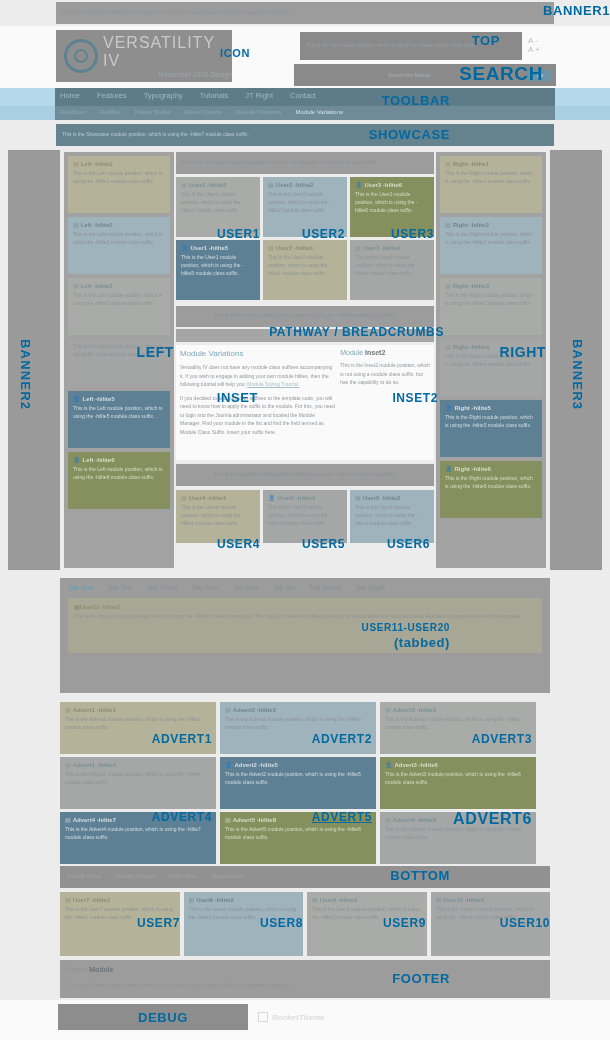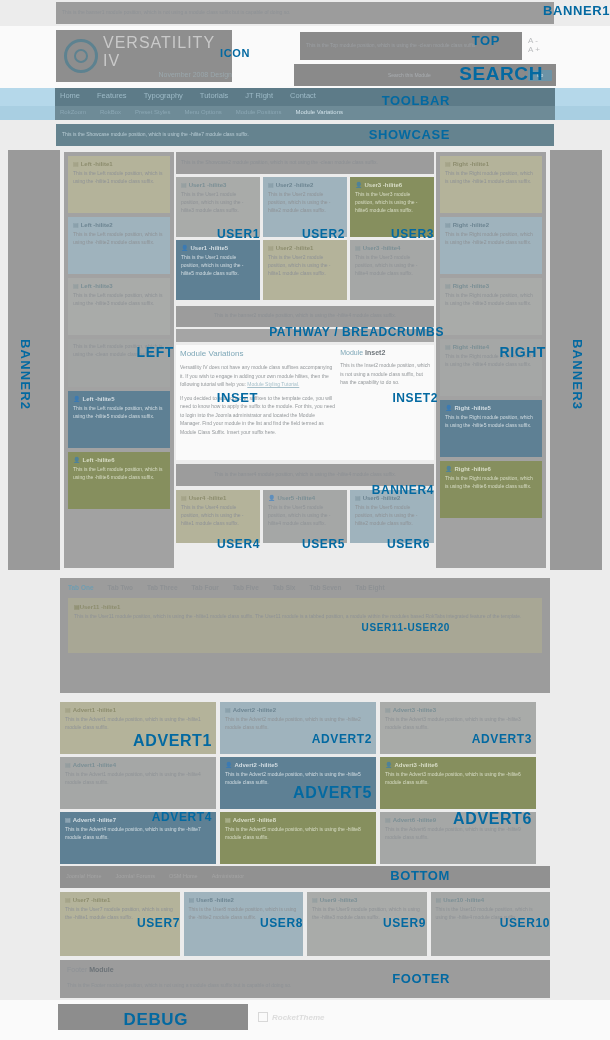--- a/index.html
+++ b/index.html
@@ -479,38 +479,38 @@
 
   <div class="lbl" style="left:178px;top:228px;width:82px;font-size:12px;">USER1</div>
   <div class="lbl" style="left:263px;top:228px;width:82px;font-size:12px;">USER2</div>
   <div class="lbl" style="left:348px;top:228px;width:82px;font-size:12px;padding-left:43px;">USER3</div>
 
   <div class="lbl" style="left:166px;top:326px;width:278px;font-size:12px;">PATHWAY / BREADCRUMBS</div>
 
   <div class="lbl" style="left:180px;top:391px;width:78px;font-size:13px;">INSET</div>
   <div class="lbl" style="left:360px;top:392px;width:78px;font-size:12px;">INSET2</div>
 
-  <div class="lbl" style="left:176px;top:484px;width:258px;font-size:12px;">BANNER4</div>
 
   <div class="lbl" style="left:178px;top:538px;width:82px;font-size:12px;">USER4</div>
   <div class="lbl" style="left:263px;top:538px;width:82px;font-size:12px;">USER5</div>
   <div class="lbl" style="left:348px;top:538px;width:82px;font-size:12px;">USER6</div>
 
   <div class="lbl" style="left:160px;top:623px;width:290px;font-size:10px;">USER11-USER20</div>
-
-  <div class="lbl" style="left:62px;top:733px;width:150px;font-size:16px;">ADVERT1</div>
+  <div class="lbl" style="left:160px;top:636px;width:290px;font-size:13px;">(tabbed)</div>
+
+  <div class="lbl" style="left:62px;top:733px;width:150px;font-size:12px;">ADVERT1</div>
   <div class="lbl" style="left:222px;top:733px;width:150px;font-size:12px;">ADVERT2</div>
   <div class="lbl" style="left:382px;top:733px;width:150px;font-size:12px;">ADVERT3</div>
   <div class="lbl" style="left:62px;top:811px;width:150px;font-size:12px;">ADVERT4</div>
-  <div class="lbl" style="left:222px;top:785px;width:150px;font-size:16px;">ADVERT5</div>
+  <div class="lbl" style="left:222px;top:811px;width:150px;font-size:12px;text-decoration:underline;">ADVERT5</div>
   <div class="lbl" style="left:382px;top:811px;width:150px;font-size:16px;">ADVERT6</div>
 
   <div class="lbl" style="left:160px;top:869px;width:290px;font-size:13px;">BOTTOM</div>
 
   <div class="lbl" style="left:62px;top:917px;width:118px;font-size:12px;">USER7</div>
   <div class="lbl" style="left:185px;top:917px;width:118px;font-size:12px;">USER8</div>
   <div class="lbl" style="left:308px;top:917px;width:118px;font-size:12px;">USER9</div>
   <div class="lbl" style="left:428px;top:917px;width:122px;font-size:12px;">USER10</div>
 
   <div class="lbl" style="left:160px;top:972px;width:290px;font-size:13px;">FOOTER</div>
-  <div class="lbl" style="left:58px;top:1011px;width:130px;font-size:17px;">DEBUG</div>
+  <div class="lbl" style="left:58px;top:1011px;width:130px;font-size:13px;">DEBUG</div>
 
 </div>
 
 </body></html>

